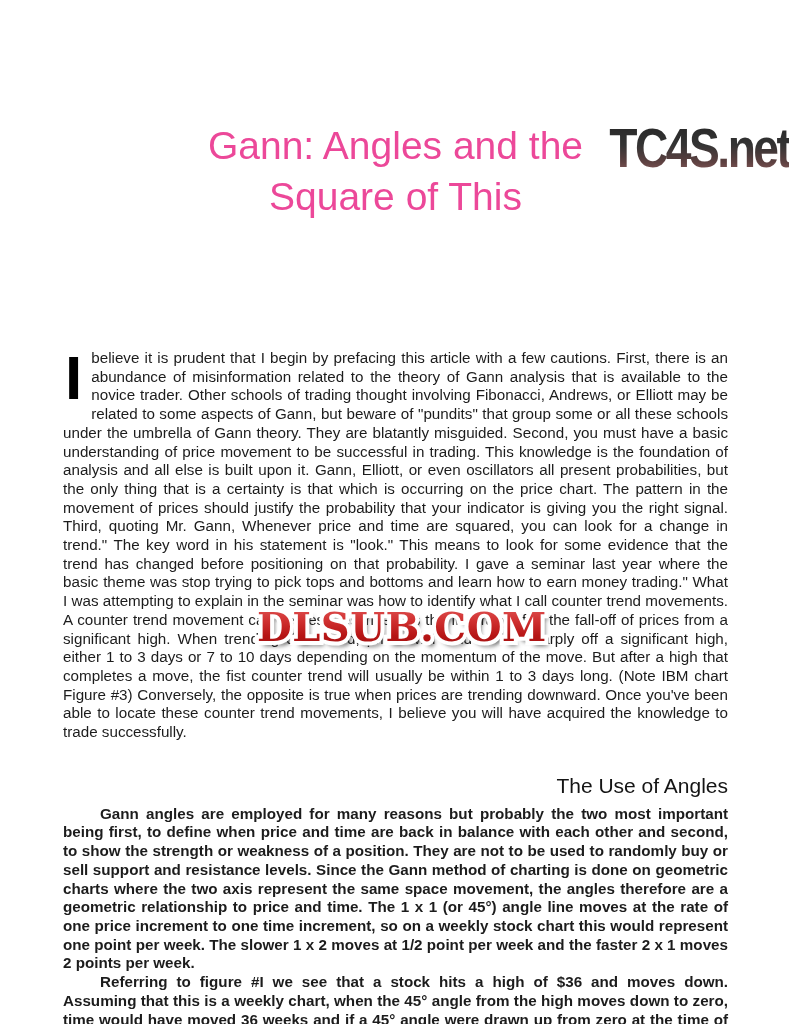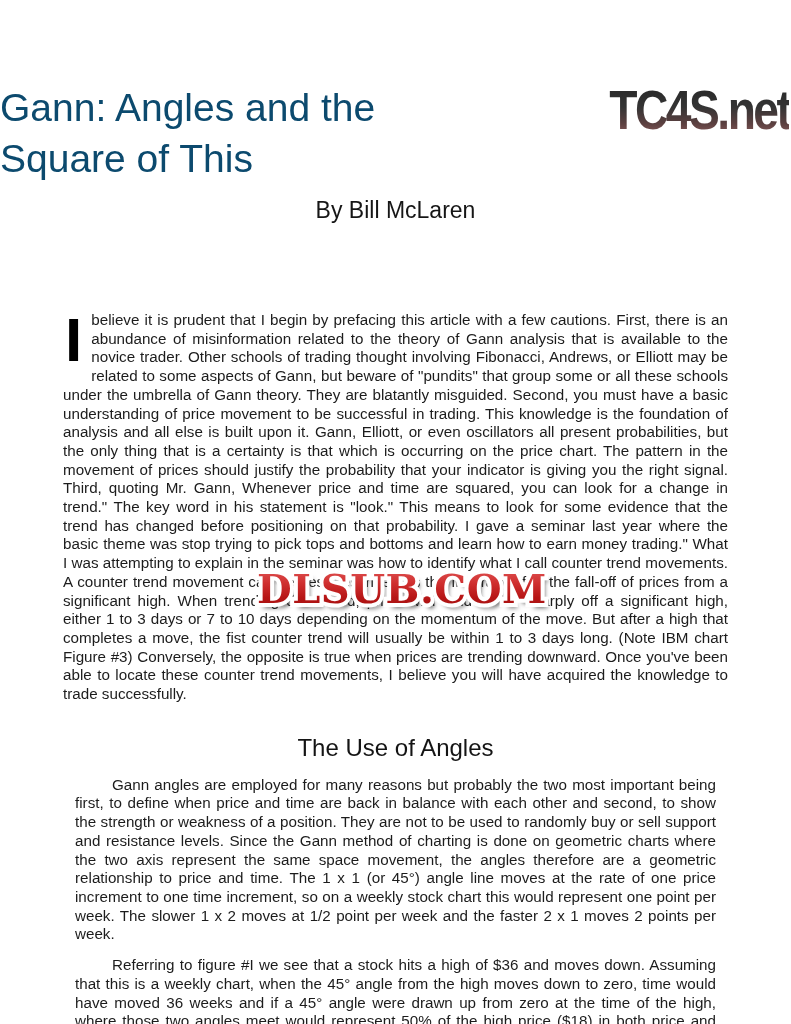--- a/index.html
+++ b/index.html
@@ -33,25 +33,26 @@
     .top-logo {
       background: linear-gradient(180deg, #262626 0%, #343434 45%, #5d4141 75%, #936060 100%);
       -webkit-background-clip: text;
       background-clip: text;
       color: transparent;
     }
   }
 
   
   .title {
-    margin-top: 82px;
+    margin-top: 120px;
+    text-align: center;
     font-size: 39px;
     line-height: 51px;
     font-weight: 400;
-    color: #0c4a6e;
+    color: #ec4899;
   }
   .byline {
     margin-top: 13px;
     text-align: center;
     font-size: 23px;
     line-height: 27px;
     color: #161616;
   }
 
   
@@ -69,29 +70,30 @@
     float: left;
     font-weight: bold;
     font-size: 62px;
     line-height: 54px;
     height: 55px;
     margin: 2px 9px 0 2px;
     color: #000000;
   }
   .section-heading {
     margin: 28px 0 3px 0;
-    text-align: center;
-    font-size: 24px;
+    text-align: right;
+    font-size: 21px;
     line-height: 32px;
     font-weight: 400;
     color: #141414;
   }
   .para-indent {
-    margin: 12px;
+    margin: 0;
     text-indent: 37px;
+    font-weight: bold;
   }
 
   
   .watermark {
     position: absolute;
     left: 257px; top: 483px;
     height: 50px;
     font-family: "DejaVu Serif", serif;
     font-weight: bold;
     font-size: 40px;
@@ -124,21 +126,20 @@
 
 <div class="page">
 
   <div class="top-logo">TC4S.net</div>
 
   <div class="title">
     <div>Gann: Angles and the</div>
     <div>Square of This</div>
   </div>
 
-  <div class="byline">By Bill McLaren</div>
 
   <div class="article">
     <p class="intro"><span class="dropcap">I</span><span>believe it is prudent that I begin by prefacing this article with a few cautions. First, there is an abundance of misinformation related to the theory of Gann analysis that is available to the novice trader. Other schools of trading thought involving Fibonacci, Andrews, or Elliott may be related to some aspects of Gann, but beware of "pundits" that group some or all these schools under the umbrella of Gann theory. They are blatantly misguided. Second, you must have a basic understanding of price movement to be successful in trading. This knowledge is the foundation of analysis and all else is built upon it. Gann, Elliott, or even oscillators all present probabilities, but the only thing that is a certainty is that which is occurring on the price chart. The pattern in the movement of prices should justify the probability that your indicator is giving you the right signal. Third, quoting Mr. Gann, Whenever price and time are squared, you can look for a change in trend." The key word in his statement is "look." This means to look for some evidence that the trend has changed before positioning on that probability. I gave a seminar last year where the basic theme was stop trying to pick tops and bottoms and learn how to earn money trading." What I was attempting to explain in the seminar was how to identify what I call counter trend movements. A counter trend movement can be best described as the first rally after the fall-off of prices from a significant high. When trending downward, prices will tend to fall sharply off a significant high, either 1 to 3 days or 7 to 10 days depending on the momentum of the move. But after a high that completes a move, the fist counter trend will usually be within 1 to 3 days long. (Note IBM chart Figure #3) Conversely, the opposite is true when prices are trending downward. Once you've been able to locate these counter trend movements, I believe you will have acquired the knowledge to trade successfully.</span></p>
 
     <h2 class="section-heading">The Use of Angles</h2>
 
     <p class="para-indent">Gann angles are employed for many reasons but probably the two most important being first, to define when price and time are back in balance with each other and second, to show the strength or weakness of a position. They are not to be used to randomly buy or sell support and resistance levels. Since the Gann method of charting is done on geometric charts where the two axis represent the same space movement, the angles therefore are a geometric relationship to price and time. The 1 x 1 (or 45°) angle line moves at the rate of one price increment to one time increment, so on a weekly stock chart this would represent one point per week. The slower 1 x 2 moves at 1/2 point per week and the faster 2 x 1 moves 2 points per week.</p>
     <p class="para-indent">Referring to figure #I we see that a stock hits a high of $36 and moves down. Assuming that this is a weekly chart, when the 45° angle from the high moves down to zero, time would have moved 36 weeks and if a 45° angle were drawn up from zero at the time of the high, where those two angles meet would represent 50% of the high price ($18) in both price and time. This would obviously be very strong support on the geometric chart as price and time would be balanced or "squared" at a harmonic 50% of the high price.</p>
 
   </div>

